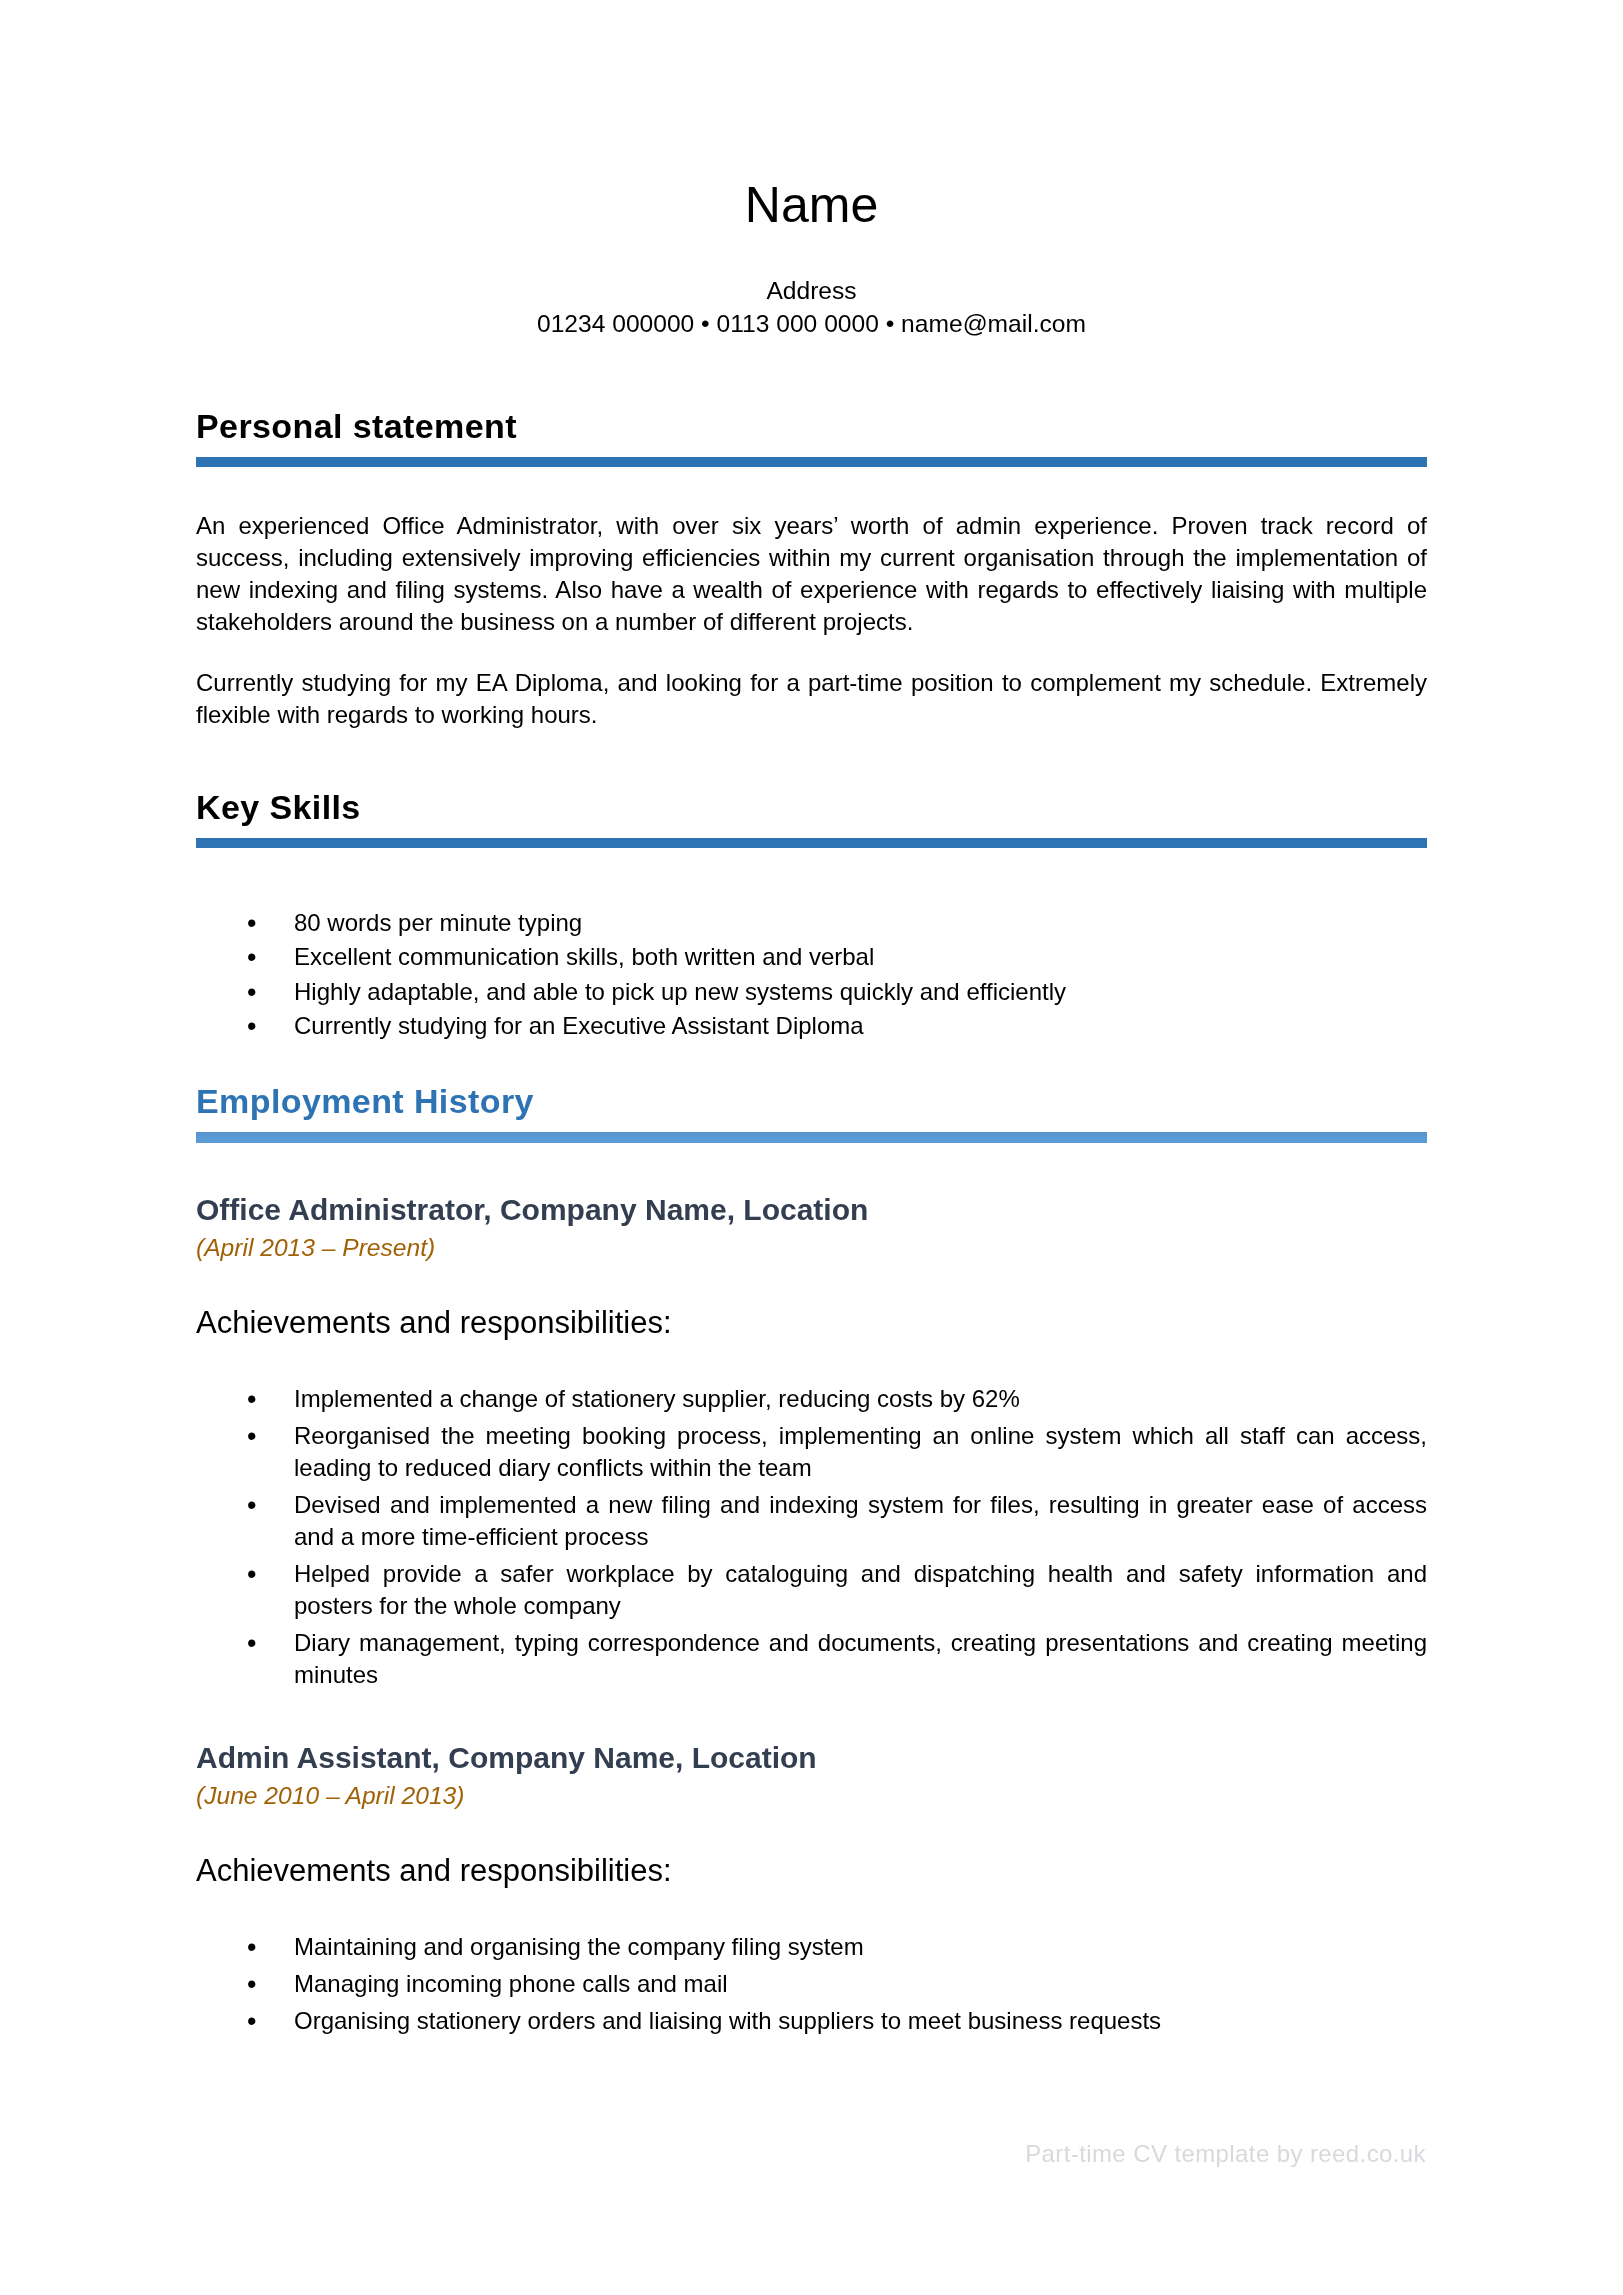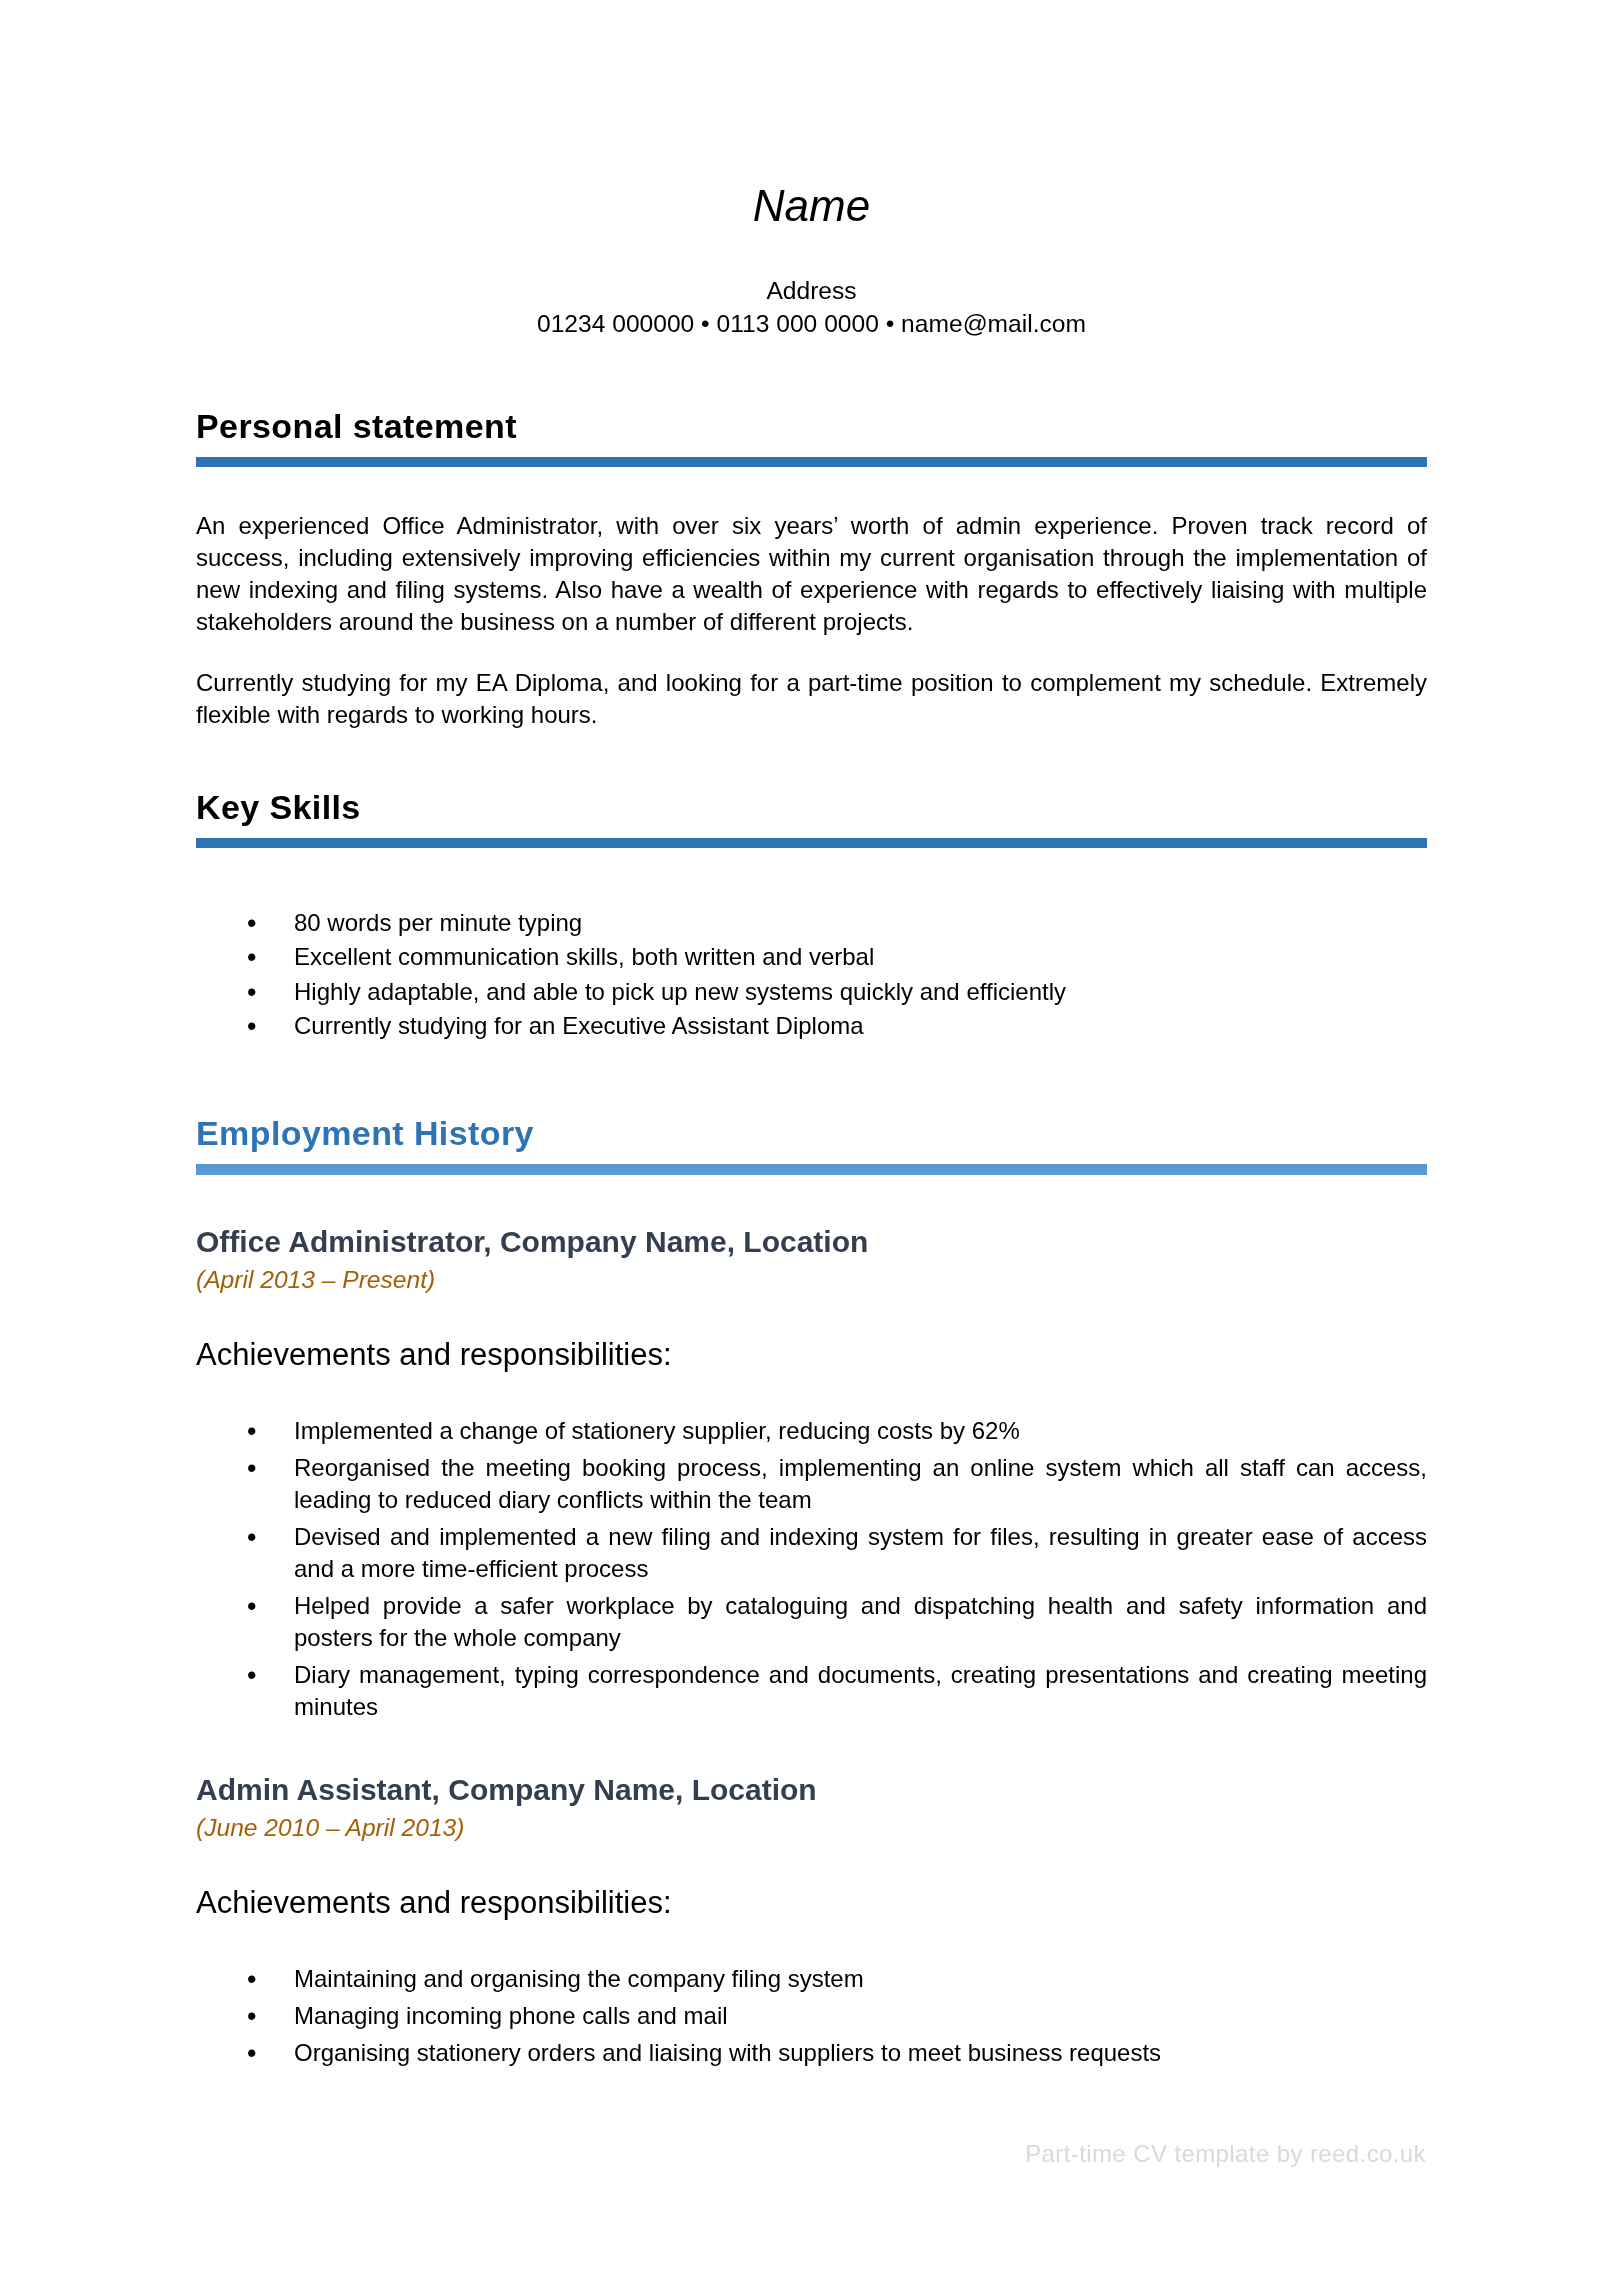--- a/index.html
+++ b/index.html
@@ -9,21 +9,21 @@
     height: 2295px;
     background: #ffffff;
     font-family: "Liberation Sans", sans-serif;
     color: #000000;
     overflow: hidden;
     box-sizing: border-box;
     padding: 181px 196px 0 196px;
   }
   
   .header { text-align: center; }
-  .person-name { font-size: 44px; line-height: 49px; font-weight: 400; font-style: italic; }
+  .person-name { font-size: 50px; line-height: 49px; font-weight: 400; }
   .address-block { margin-top: 44px; font-size: 24.6px; line-height: 33px; }
   
   .section-heading {
     font-size: 34px;
     line-height: 38px;
     font-weight: 700;
     color: #000000;
     letter-spacing: 0.4px;
   }
   .section-heading.blue { color: #2E74B5; }
@@ -63,21 +63,21 @@
   ul.bullet-list li::before {
     content: "\2022";
     position: absolute;
     left: 51px;
     top: 0;
     font-size: 27px;
     line-height: 32px;
     color: #000000;
   }
   
-  .eh-section { margin-top: 72px; }
+  .eh-section { margin-top: 40px; }
   .job { margin-top: 49px; }
   .job-title {
     font-size: 30px;
     line-height: 36px;
     font-weight: 700;
     color: #333F50;
   }
   .job-dates {
     margin-top: 4.8px;
     font-size: 24.6px;

